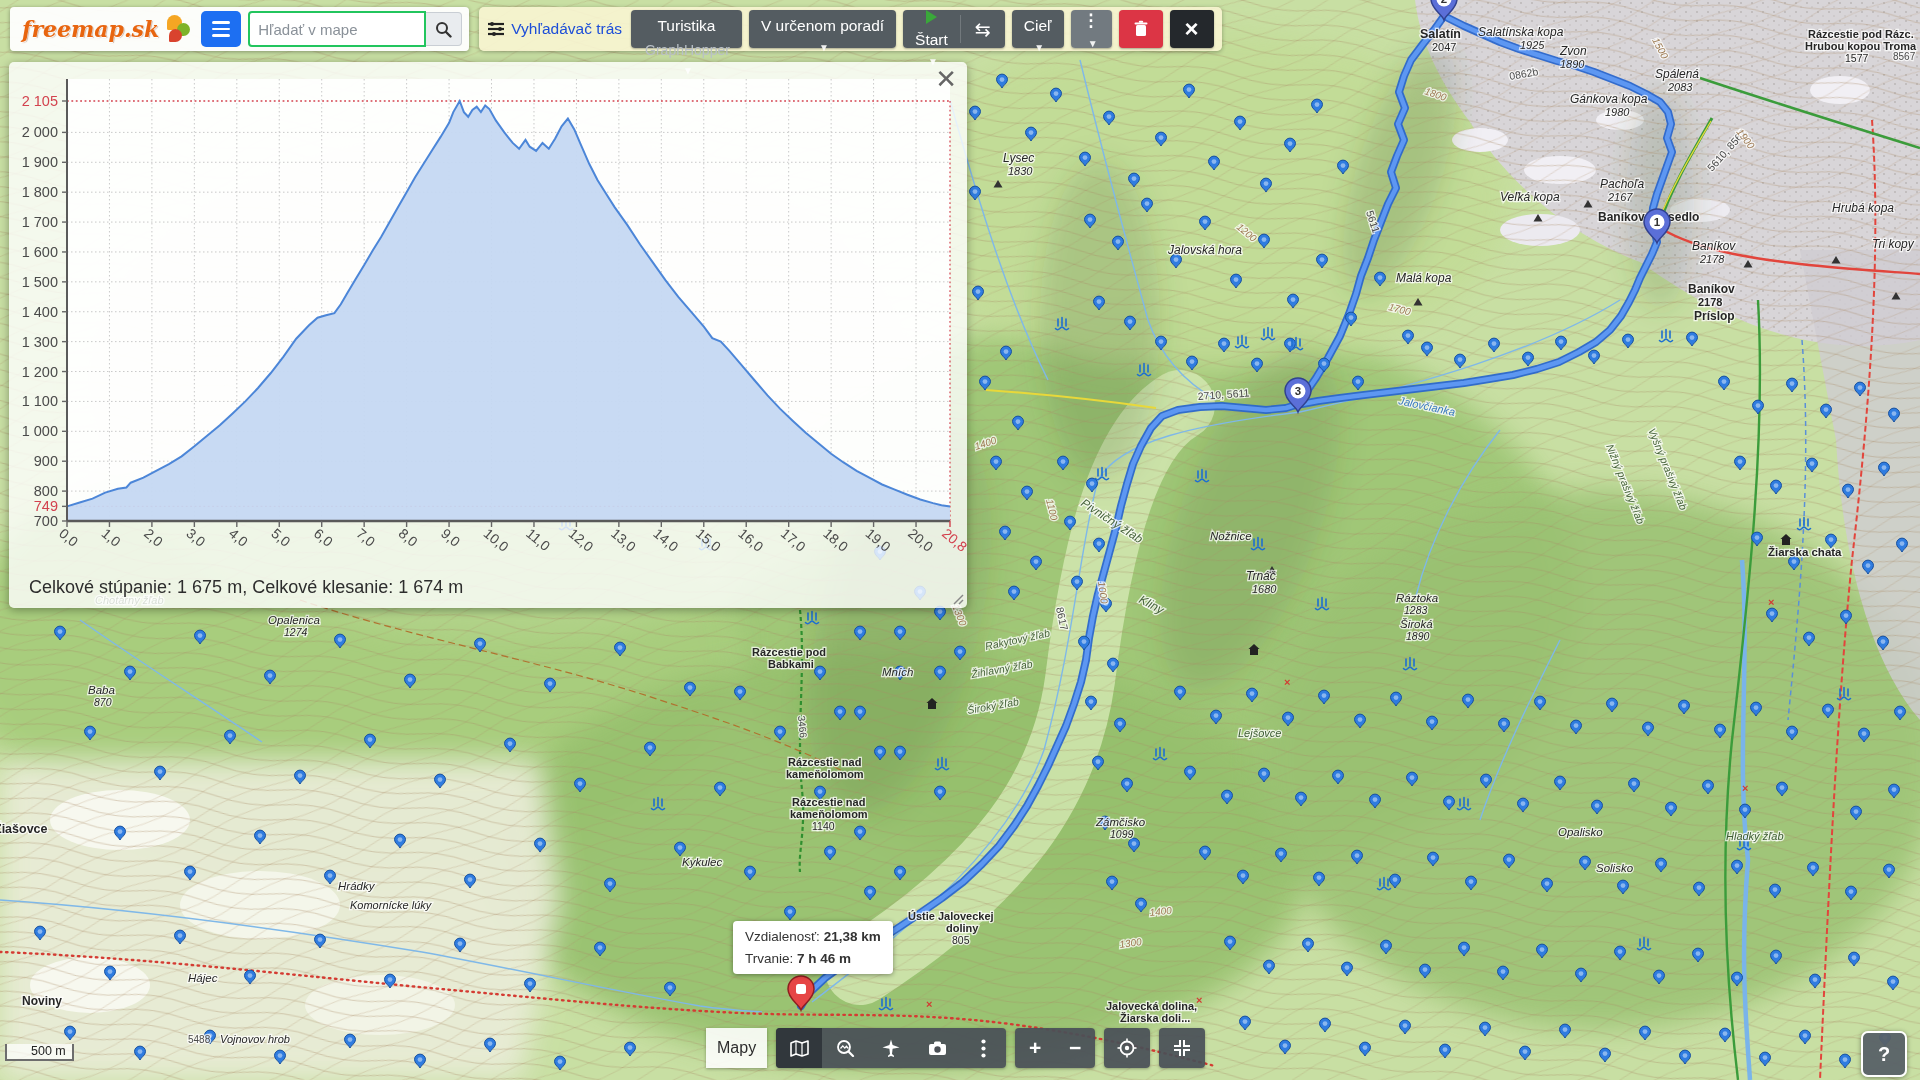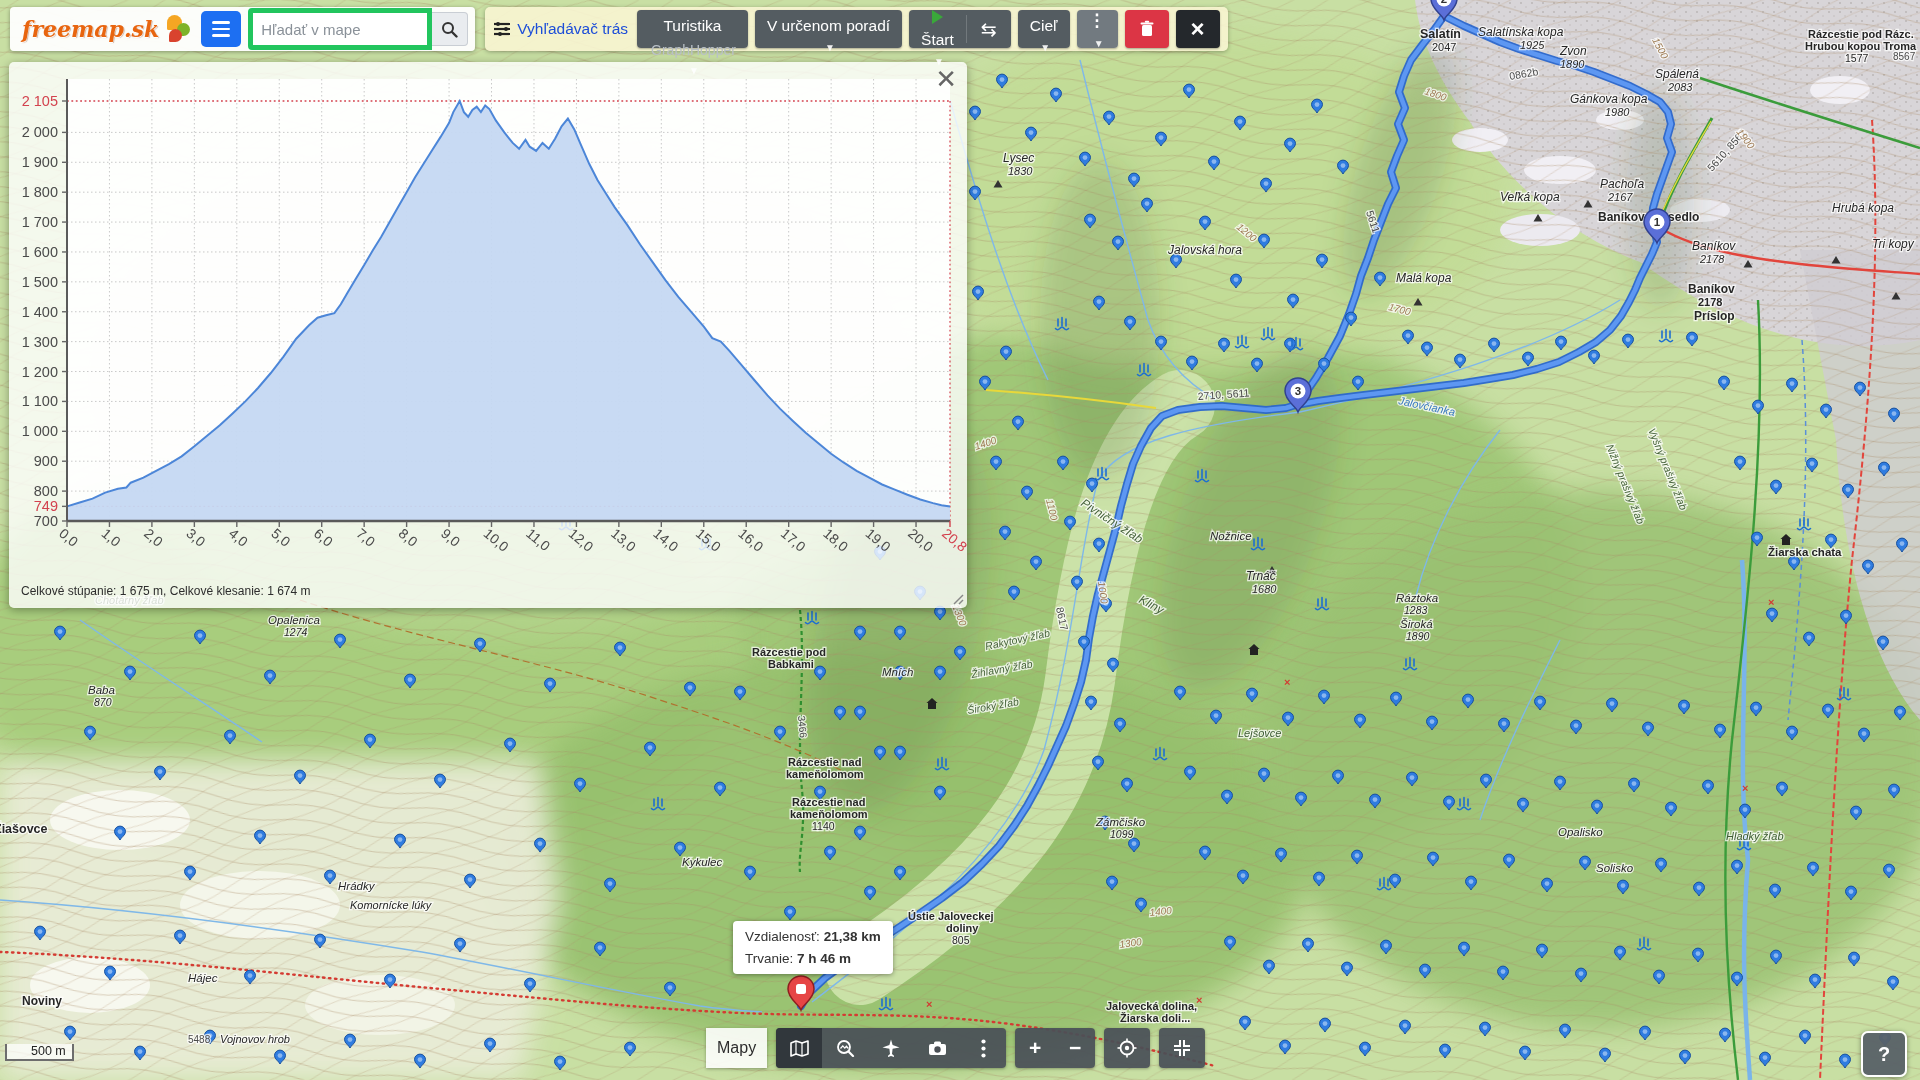--- a/index.html
+++ b/index.html
@@ -15,21 +15,21 @@
     color:#e8650f;padding:0 6px 0 8px;text-shadow:0 1px 0 #fff, 1px 1px 1px rgba(120,40,0,.35);white-space:nowrap;}
   .logoblobs{position:relative;width:26px;height:30px;margin-right:6px;}
   .logoblobs i{position:absolute;border-radius:50% 50% 50% 10%;}
   .blob-o{left:2px;top:1px;width:15px;height:15px;background:#f5a623;}
   .blob-g{left:12px;top:9px;width:13px;height:13px;background:#7db32a;}
   .blob-r{left:4px;top:15px;width:13px;height:13px;background:#d9432e;}
   .hamb{width:40px;height:36px;background:#1d6ff2;border-radius:5px;border:none;cursor:pointer;
     display:flex;flex-direction:column;justify-content:center;align-items:center;gap:4px;margin:0 4px;}
   .hamb b{display:block;width:18px;height:2.6px;background:#fff;border-radius:2px;}
   .searchwrap{display:flex;align-items:center;margin:0 3px;}
-  .search-input{width:158px;height:32px;border:5px solid #22c55e;border-radius:4px 0 0 4px;
+  .search-input{width:158px;height:32px;border:2px solid #22c55e;border-radius:4px 0 0 4px;
     padding:0 8px;font-size:15px;color:#333;outline:none;}
   .search-input::placeholder{color:#8a9199;}
   .search-btn{width:36px;height:34px;background:#e9ecef;border:1px solid #c9ced4;border-left:none;
     border-radius:0 4px 4px 0;display:flex;align-items:center;justify-content:center;cursor:pointer;}
   .routing{display:flex;align-items:center;gap:7px;background:rgba(252,247,213,.85);
     border-radius:5px;padding:3px 8px;box-shadow:0 1px 4px rgba(0,0,0,.3);height:44px;box-sizing:border-box;}
   .routing-label{display:flex;align-items:center;gap:6px;font-size:15.5px;color:#1d4ed8;white-space:nowrap;padding-right:2px;}
   .dbtn{display:flex;align-items:center;gap:7px;background:rgba(77,85,93,.96);color:#fff;border:none;
     height:38px;border-radius:4px;padding:0 12px;font-size:15.5px;cursor:pointer;white-space:nowrap;
     box-shadow:0 1px 2px rgba(0,0,0,.3);flex-direction:column;}
@@ -44,21 +44,21 @@
   .kebabbtn{background:rgba(108,117,125,.96);}
   .sqbtn{width:44px;justify-content:center;padding:0;}
   .trashbtn{background:#dc3545;}
   .xbtn{background:#24282c;font-size:24px;font-weight:bold;}
 
   
   .chart-panel{position:absolute;left:9px;top:62px;width:958px;height:546px;
     background:rgba(255,255,255,.8);border-radius:5px;box-shadow:0 2px 10px rgba(0,0,0,.35);z-index:20;}
   .chart-close{position:absolute;right:10px;top:4px;font-size:26px;color:#666;cursor:pointer;
     line-height:1;font-weight:400;}
-  .chart-footer{position:absolute;left:12px;bottom:10px;font-size:12px;color:#2d2d2d;}
+  .chart-footer{position:absolute;left:20px;bottom:10px;font-size:18px;color:#2d2d2d;}
   .resize-handle{position:absolute;right:3px;bottom:3px;width:13px;height:13px;cursor:nwse-resize;}
 
   
   .route-tip{position:absolute;left:733px;top:921px;background:#fff;border-radius:4px;
     box-shadow:0 1px 5px rgba(0,0,0,.4);padding:5px 12px;font-size:13.5px;color:#333;z-index:15;line-height:1.6;white-space:nowrap;}
 
   
   .bottombar{position:absolute;left:706px;top:1028px;display:flex;gap:9px;align-items:center;z-index:30;}
   .maps-label{background:rgba(255,255,255,.88);border-radius:0;height:40px;display:flex;align-items:center;
     padding:0 11px;font-size:16px;color:#2d2d2d;box-shadow:0 1px 3px rgba(0,0,0,.3);}

